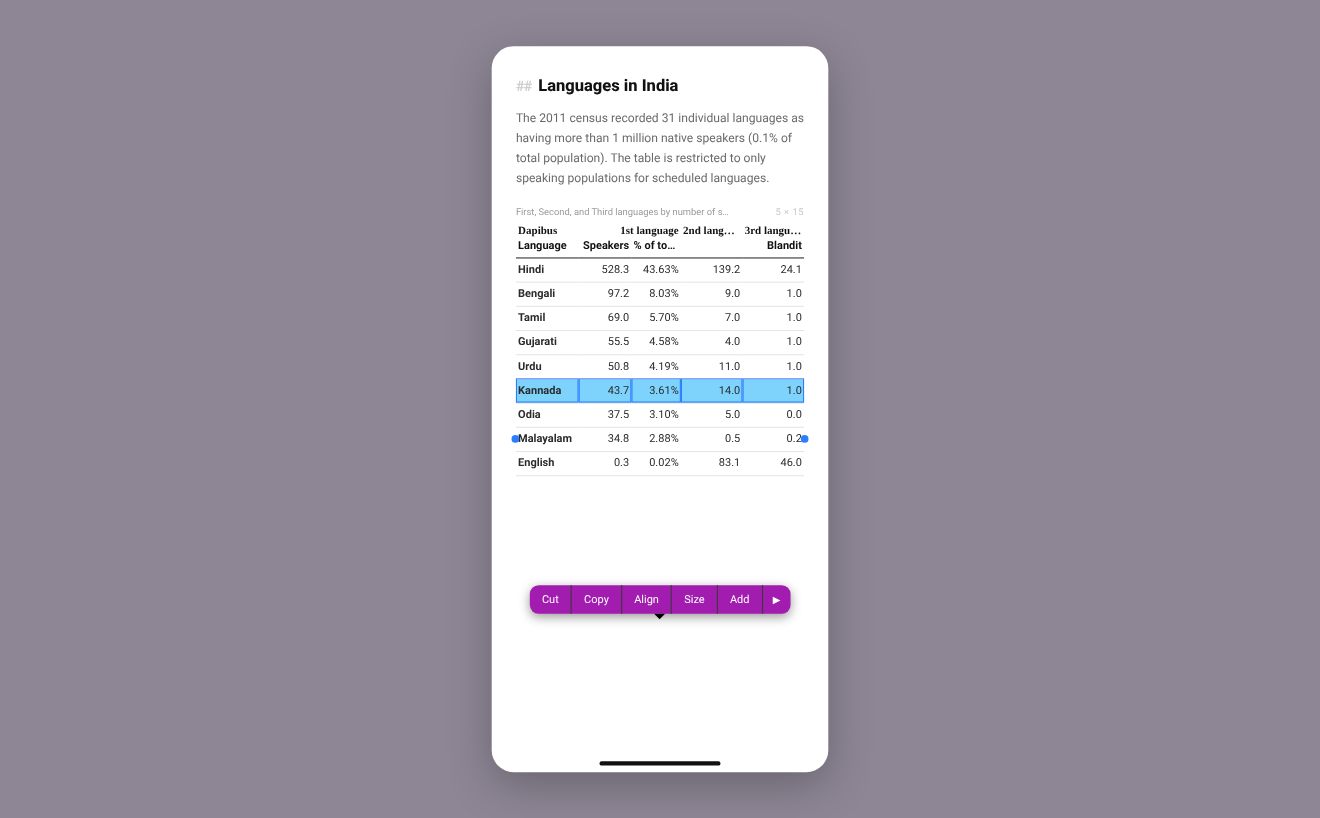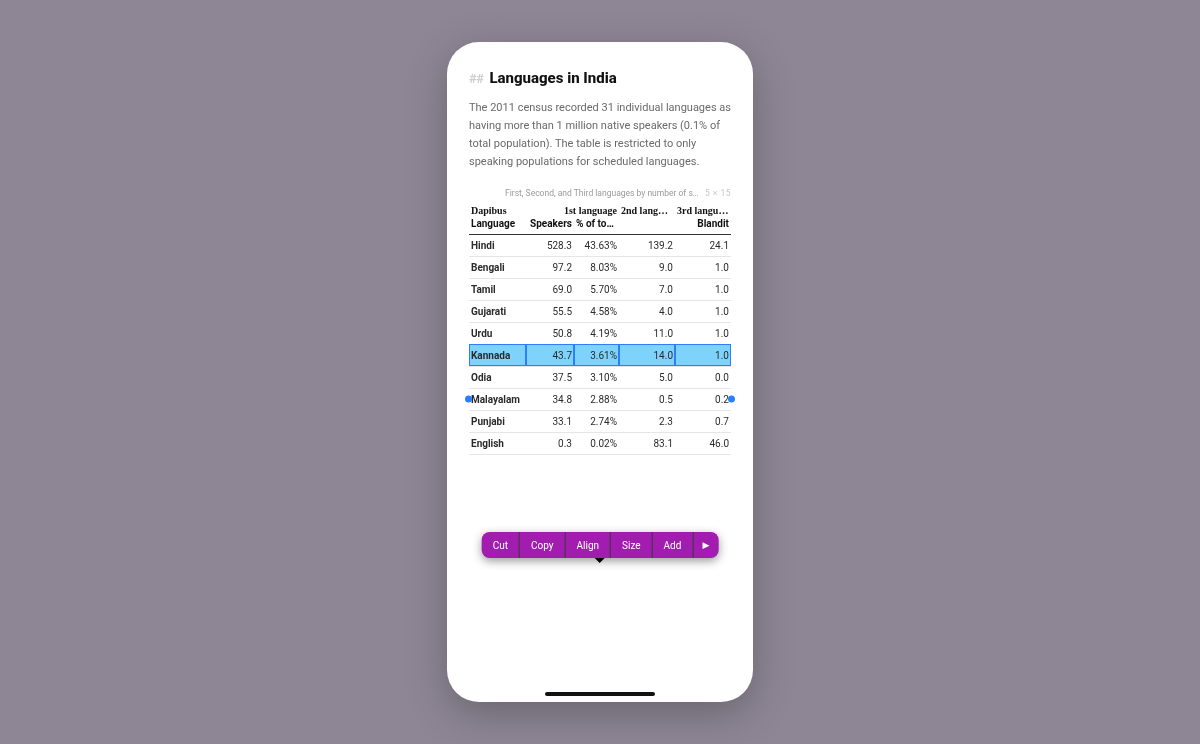--- a/index.html
+++ b/index.html
@@ -8,21 +8,21 @@
     background: #8e8695;
     font-family: -apple-system, BlinkMacSystemFont, "Segoe UI", Roboto, Helvetica, Arial, sans-serif;
     display: flex;
     align-items: center;
     justify-content: center;
   }
   .phone {
     width: 306px;
     height: 660px;
     background: #fff;
-    border-radius: 32px;
+    border-radius: 20px;
     box-shadow: 0 12px 40px rgba(0,0,0,0.25);
     position: relative;
     overflow: hidden;
     padding: 26px 22px 14px 22px;
   }
   .home-indicator {
     position: absolute;
     bottom: 6px;
     left: 50%;
     transform: translateX(-50%);
@@ -64,21 +64,20 @@
     font-size: 8.5px;
     color: #b5b5b5;
     margin-bottom: 2px;
   }
   .caption-text {
     color: #9a9a9a;
     white-space: nowrap;
     overflow: hidden;
     text-overflow: ellipsis;
     max-width: 200px;
-    margin-left: 36px;
   }
   .dims { color: #c7c7c7; letter-spacing: 0.5px; }
 
   
   .lang-table { width: 100%; border-collapse: collapse; font-size: 10px; table-layout: fixed; }
   .lang-table th, .lang-table td {
     padding: 5px 2px;
     text-align: right;
     border-bottom: 1px solid #e6e6e6;
     white-space: nowrap;
@@ -246,27 +245,20 @@
             <td>0.0</td>
           </tr>
           <tr>
             <td class="col-lang">Malayalam</td>
             <td>34.8</td>
             <td>2.88%</td>
             <td>0.5</td>
             <td>0.2</td>
           </tr>
           <tr>
-            <td class="col-lang">Punjabi</td>
-            <td>33.1</td>
-            <td>2.74%</td>
-            <td>2.3</td>
-            <td>0.7</td>
-          </tr>
-          <tr>
             <td class="col-lang">English</td>
             <td>0.3</td>
             <td>0.02%</td>
             <td>83.1</td>
             <td>46.0</td>
           </tr>
         </tbody>
     </table>
     <div id="sel-handles">
         <div class="sel-handle-l" style="position:absolute;top:199.5px;"></div>

